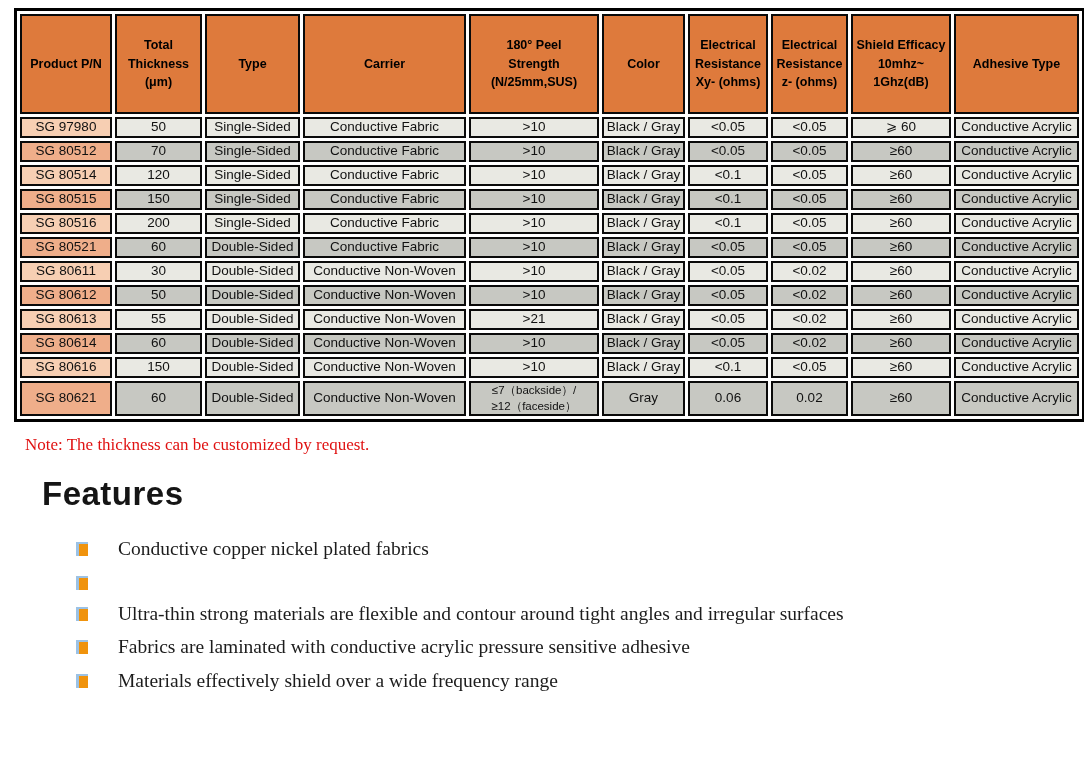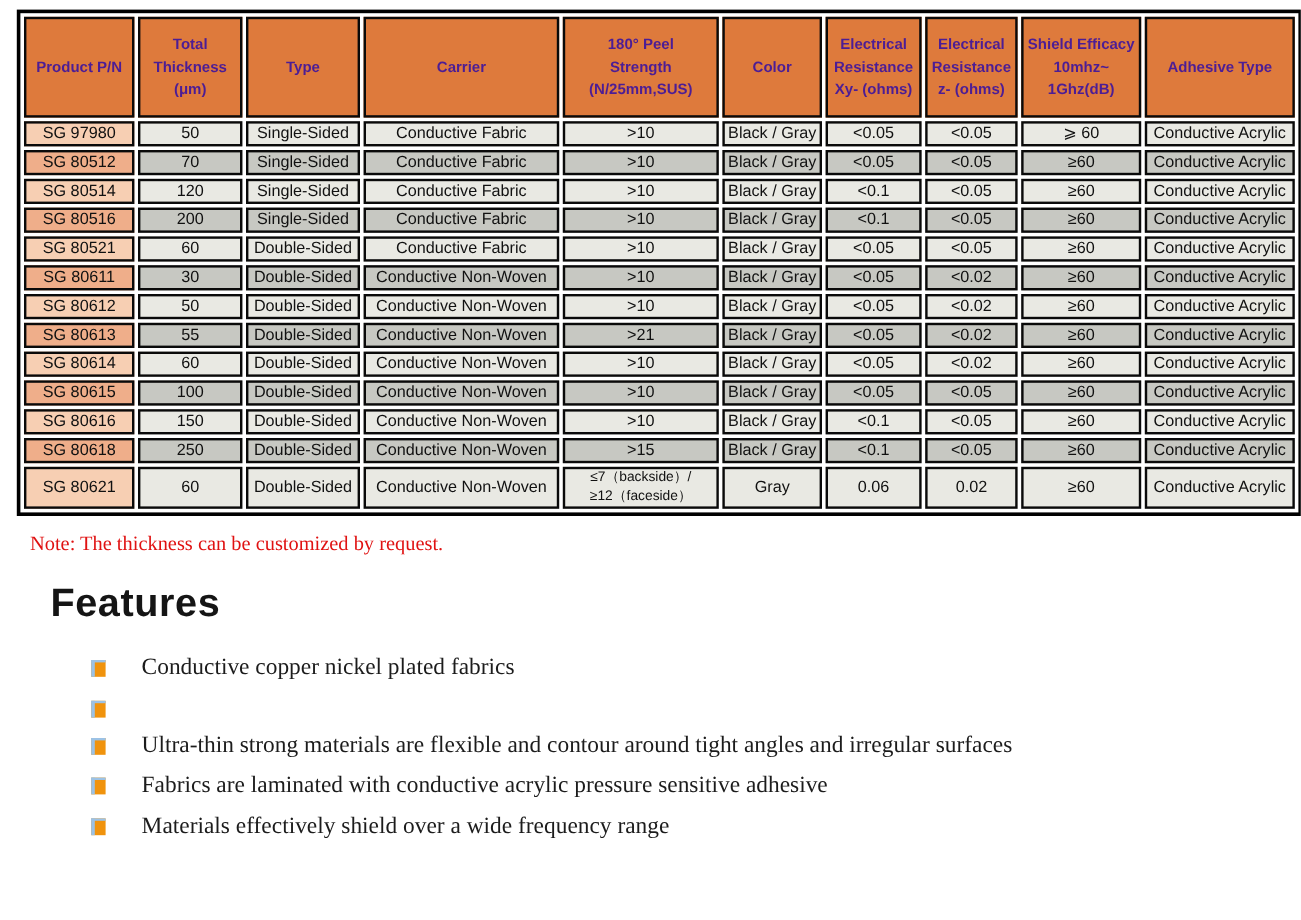--- a/index.html
+++ b/index.html
@@ -22,25 +22,25 @@
   }
   table.spec th, table.spec td {
     border: 2px solid #0a0a0a;
     text-align: center;
     vertical-align: middle;
     white-space: pre-line;
     overflow: hidden;
   }
   table.spec th {
     background: #de7a3c;
-    color: #4c1d95;
+    color: #000000;
     font-weight: bold;
     font-size: 12.5px;
     line-height: 1.5;
-    height: 84px;
+    height: 100px;
     padding: 2px 1px;
   }
   table.spec td {
     font-size: 13.5px;
     color: #111111;
     height: 21px;
     line-height: 1.1;
     padding: 0 2px;
   }
   tbody tr:nth-child(odd) td  { background: #e9e9e3; }
@@ -163,20 +163,32 @@
           <td>Single-Sided</td>
           <td>Conductive Fabric</td>
           <td>&gt;10</td>
           <td>Black / Gray</td>
           <td>&lt;0.1</td>
           <td>&lt;0.05</td>
           <td>≥60</td>
           <td>Conductive Acrylic</td>
         </tr>
         <tr>
+          <td>SG 80515</td>
+          <td>150</td>
+          <td>Single-Sided</td>
+          <td>Conductive Fabric</td>
+          <td>&gt;10</td>
+          <td>Black / Gray</td>
+          <td>&lt;0.1</td>
+          <td>&lt;0.05</td>
+          <td>≥60</td>
+          <td>Conductive Acrylic</td>
+        </tr>
+        <tr>
           <td>SG 80516</td>
           <td>200</td>
           <td>Single-Sided</td>
           <td>Conductive Fabric</td>
           <td>&gt;10</td>
           <td>Black / Gray</td>
           <td>&lt;0.1</td>
           <td>&lt;0.05</td>
           <td>≥60</td>
           <td>Conductive Acrylic</td>
@@ -235,49 +247,25 @@
           <td>Double-Sided</td>
           <td>Conductive Non-Woven</td>
           <td>&gt;10</td>
           <td>Black / Gray</td>
           <td>&lt;0.05</td>
           <td>&lt;0.02</td>
           <td>≥60</td>
           <td>Conductive Acrylic</td>
         </tr>
         <tr>
-          <td>SG 80615</td>
-          <td>100</td>
-          <td>Double-Sided</td>
-          <td>Conductive Non-Woven</td>
-          <td>&gt;10</td>
-          <td>Black / Gray</td>
-          <td>&lt;0.05</td>
-          <td>&lt;0.05</td>
-          <td>≥60</td>
-          <td>Conductive Acrylic</td>
-        </tr>
-        <tr>
           <td>SG 80616</td>
           <td>150</td>
           <td>Double-Sided</td>
           <td>Conductive Non-Woven</td>
           <td>&gt;10</td>
-          <td>Black / Gray</td>
-          <td>&lt;0.1</td>
-          <td>&lt;0.05</td>
-          <td>≥60</td>
-          <td>Conductive Acrylic</td>
-        </tr>
-        <tr>
-          <td>SG 80618</td>
-          <td>250</td>
-          <td>Double-Sided</td>
-          <td>Conductive Non-Woven</td>
-          <td>&gt;15</td>
           <td>Black / Gray</td>
           <td>&lt;0.1</td>
           <td>&lt;0.05</td>
           <td>≥60</td>
           <td>Conductive Acrylic</td>
         </tr>
         <tr>
           <td>SG 80621</td>
           <td>60</td>
           <td>Double-Sided</td>

